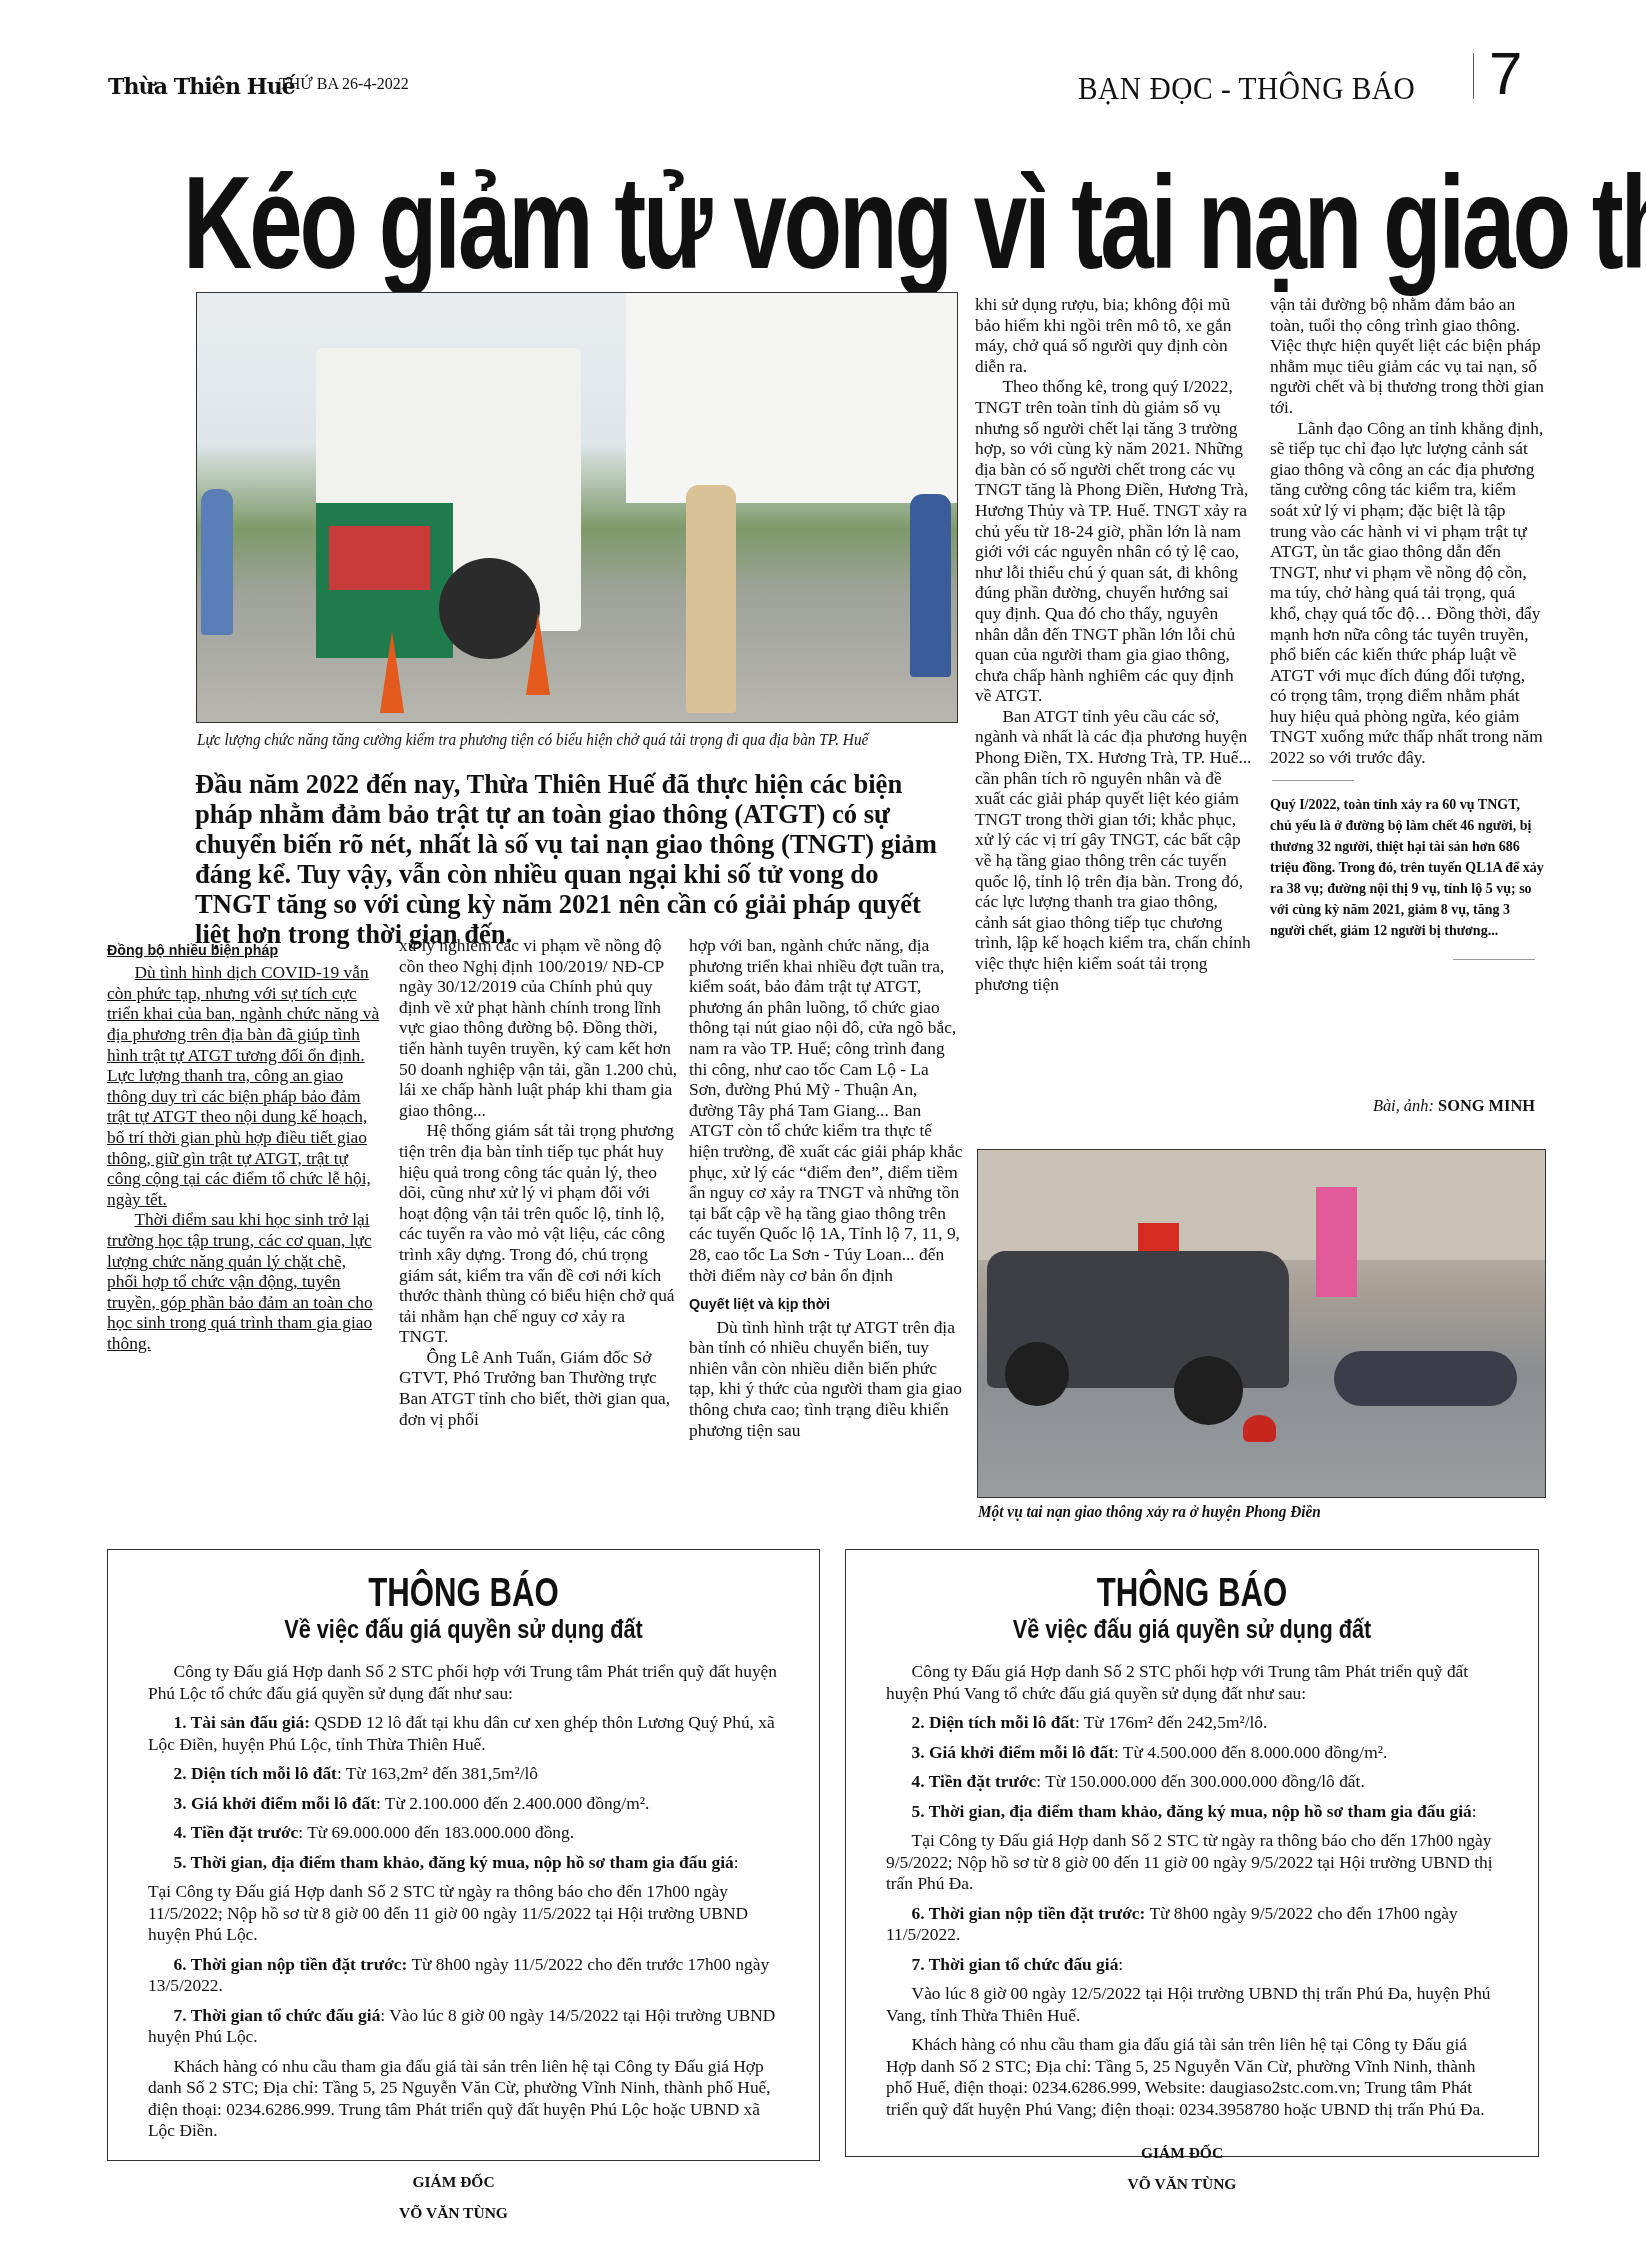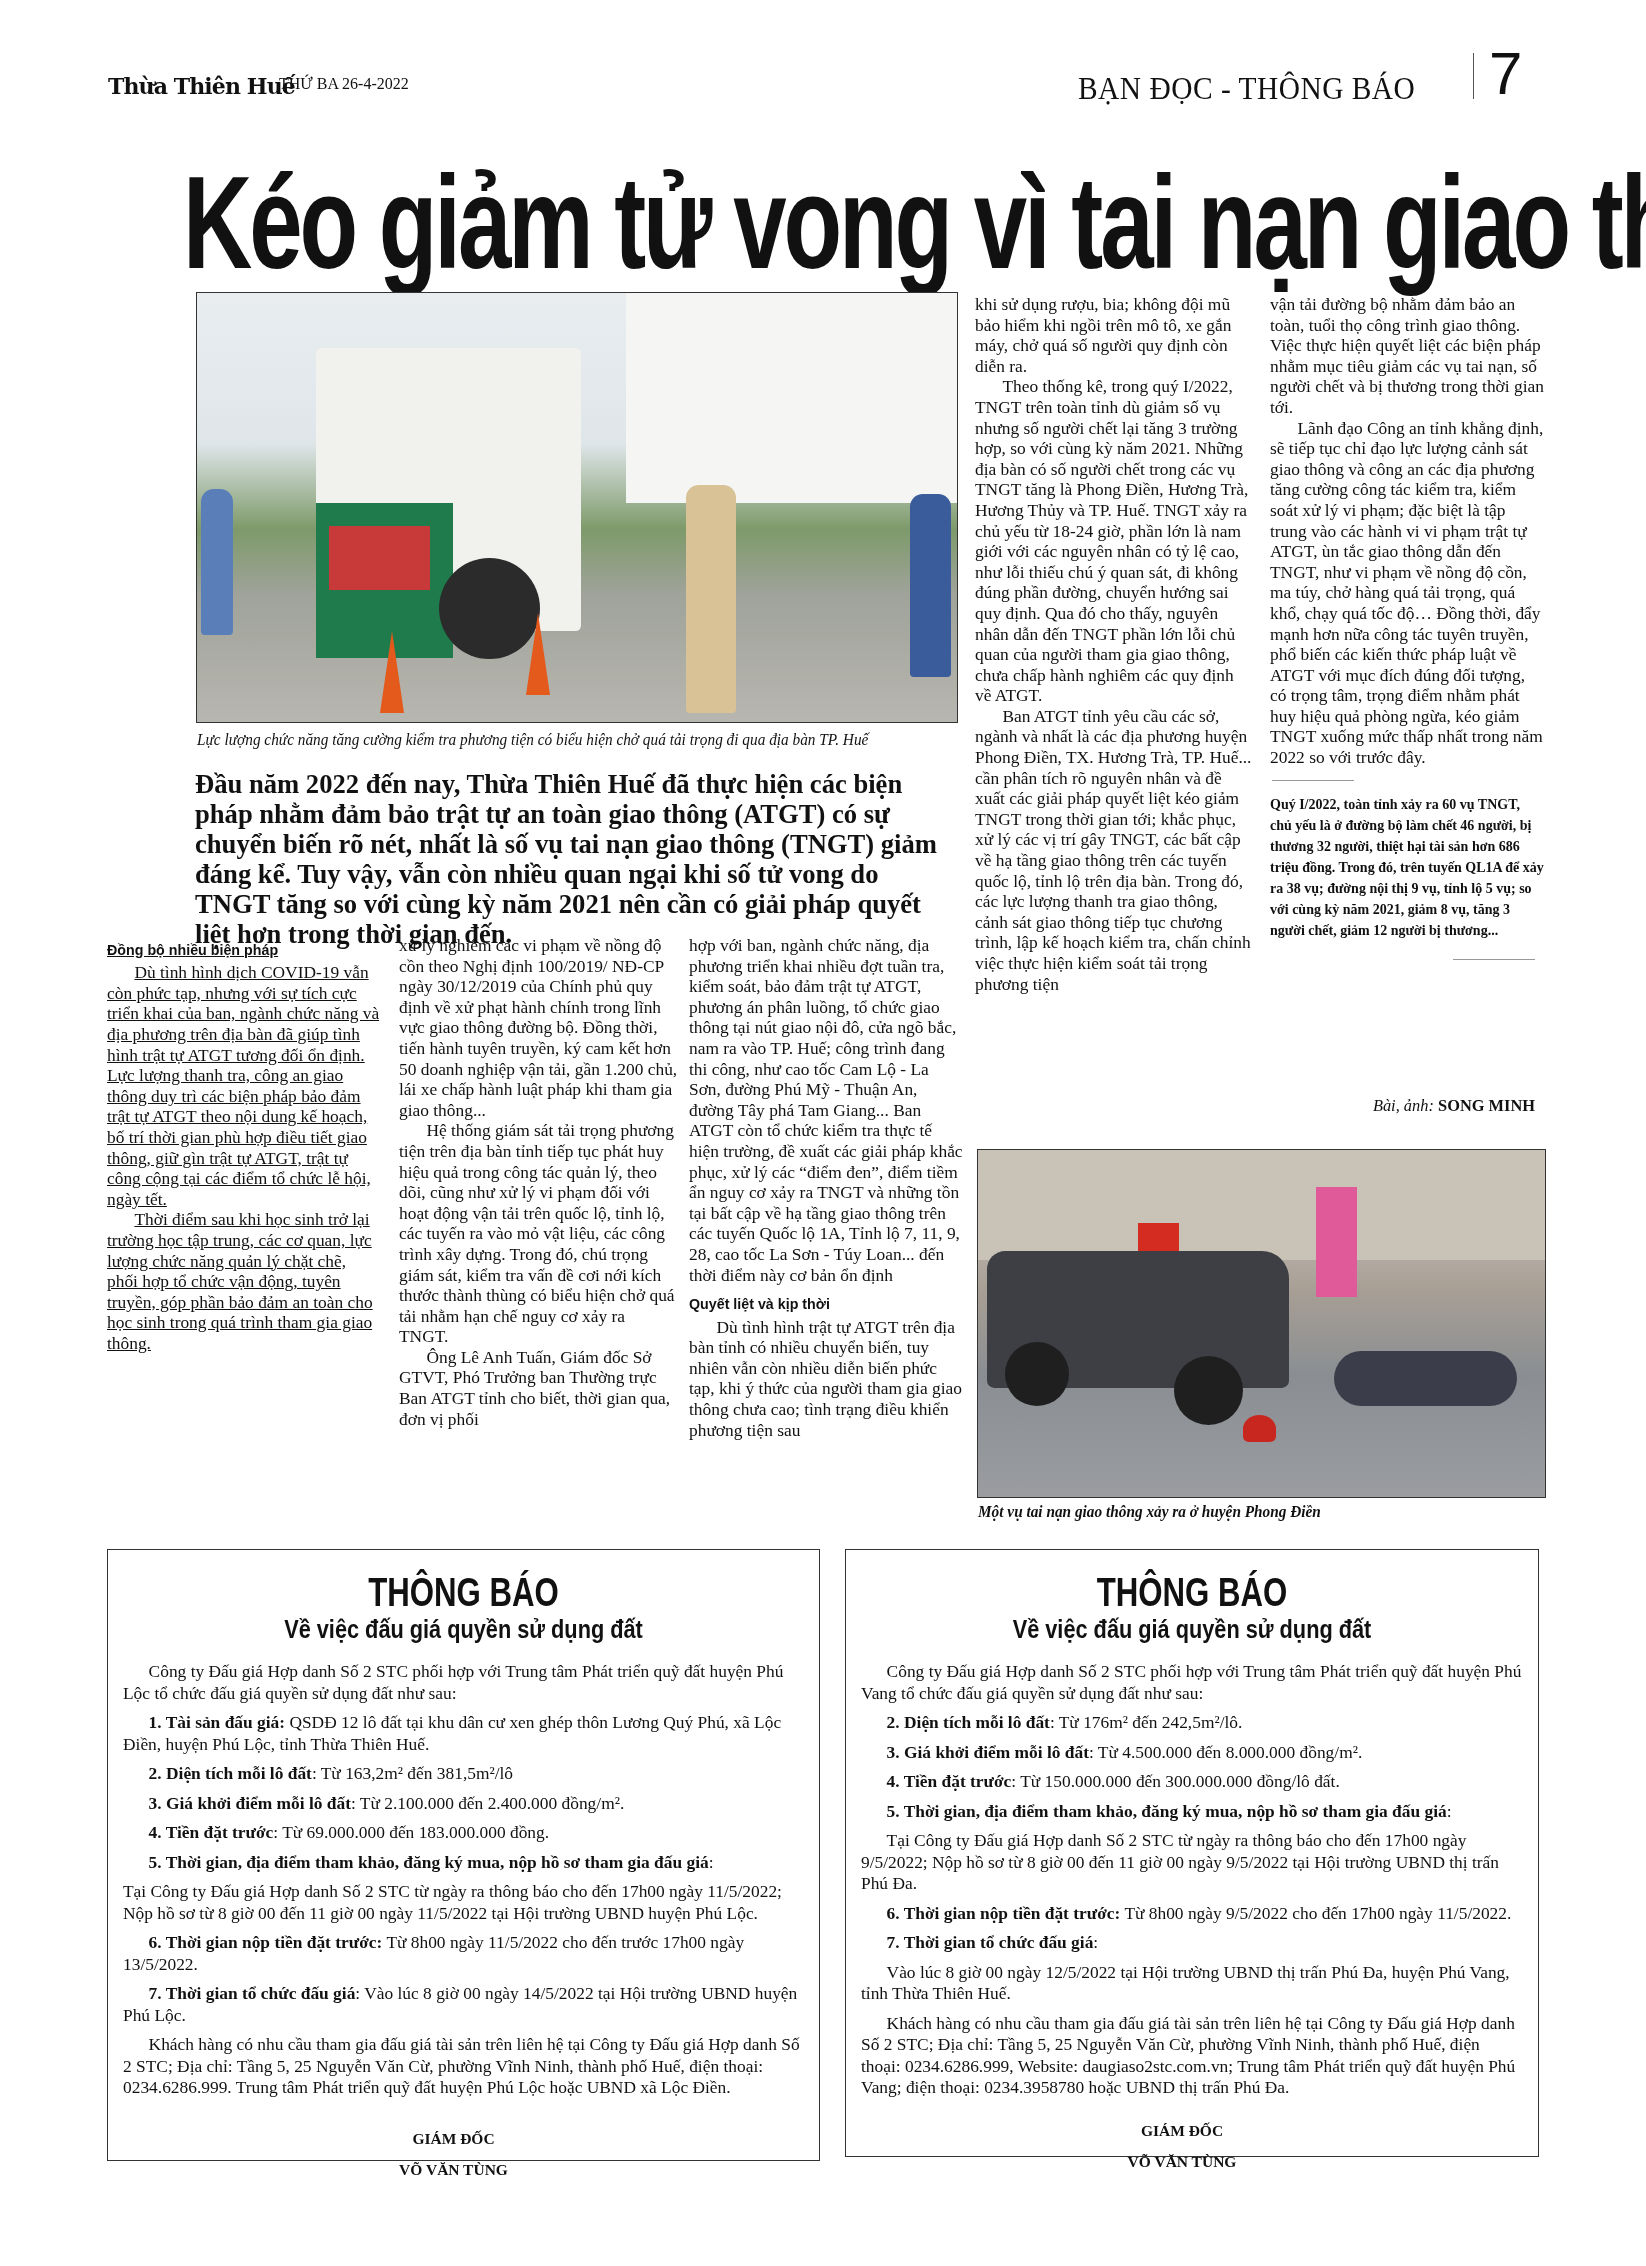--- a/index.html
+++ b/index.html
@@ -28,21 +28,21 @@
   .c1 { left: 107px; top: 938px; width: 274px; text-decoration: underline; }
   .c2 { left: 399px; top: 935px; width: 279px; }
   .c3 { left: 689px; top: 935px; width: 274px; }
   .c4 { left: 975px; top: 294px; width: 279px; }
   .c5 { left: 1270px; top: 294px; width: 274px; }
   .rule-short { height: 0.9px; background: #999; }
   .boxnote { font-weight: bold; font-size: 14px; line-height: 21px; }
   .byline { left: 1270px; top: 1096px; width: 265px; text-align: right; font-size: 16.4px; }
   .byline i { font-style: italic; }
   
-  .notice { border: 1.8px solid #333; box-sizing: border-box; padding: 0 7px; font-size: 17.4px; line-height: 21.5px; }
+  .notice { border: 1.8px solid #333; box-sizing: border-box; padding: 0 32px; font-size: 17.4px; line-height: 21.5px; }
   .n1 { left: 107px; top: 1549px; width: 713px; height: 612px; }
   .n2 { left: 845px; top: 1549px; width: 694px; height: 608px; }
   .n-title { text-align: center; font-family: "Liberation Sans", sans-serif; font-weight: bold; font-size: 40px; margin-top: 20px; line-height: 44px; transform: scaleX(0.78); }
   .n-sub { text-align: center; font-family: "Liberation Sans", sans-serif; font-weight: bold; font-size: 26.5px; line-height: 31px; transform: scaleX(0.82); margin-bottom: 16.4px; }
   .notice p { margin: 8px; text-indent: 25.6px; }
   .notice p.ni { text-indent: 0; }
   .sig { text-align: center; font-weight: bold; font-size: 15.5px; line-height: 31px; margin-top: 24px; padding-right: 20px; }
   
   .truck-box { left: 429px; top: 0; width: 331px; height: 210px; background: #f5f5f3; }
   .truck-cab { left: 119px; top: 55px; width: 265px; height: 283px; background: #f1f1ee; border-radius: 5.5px; }

